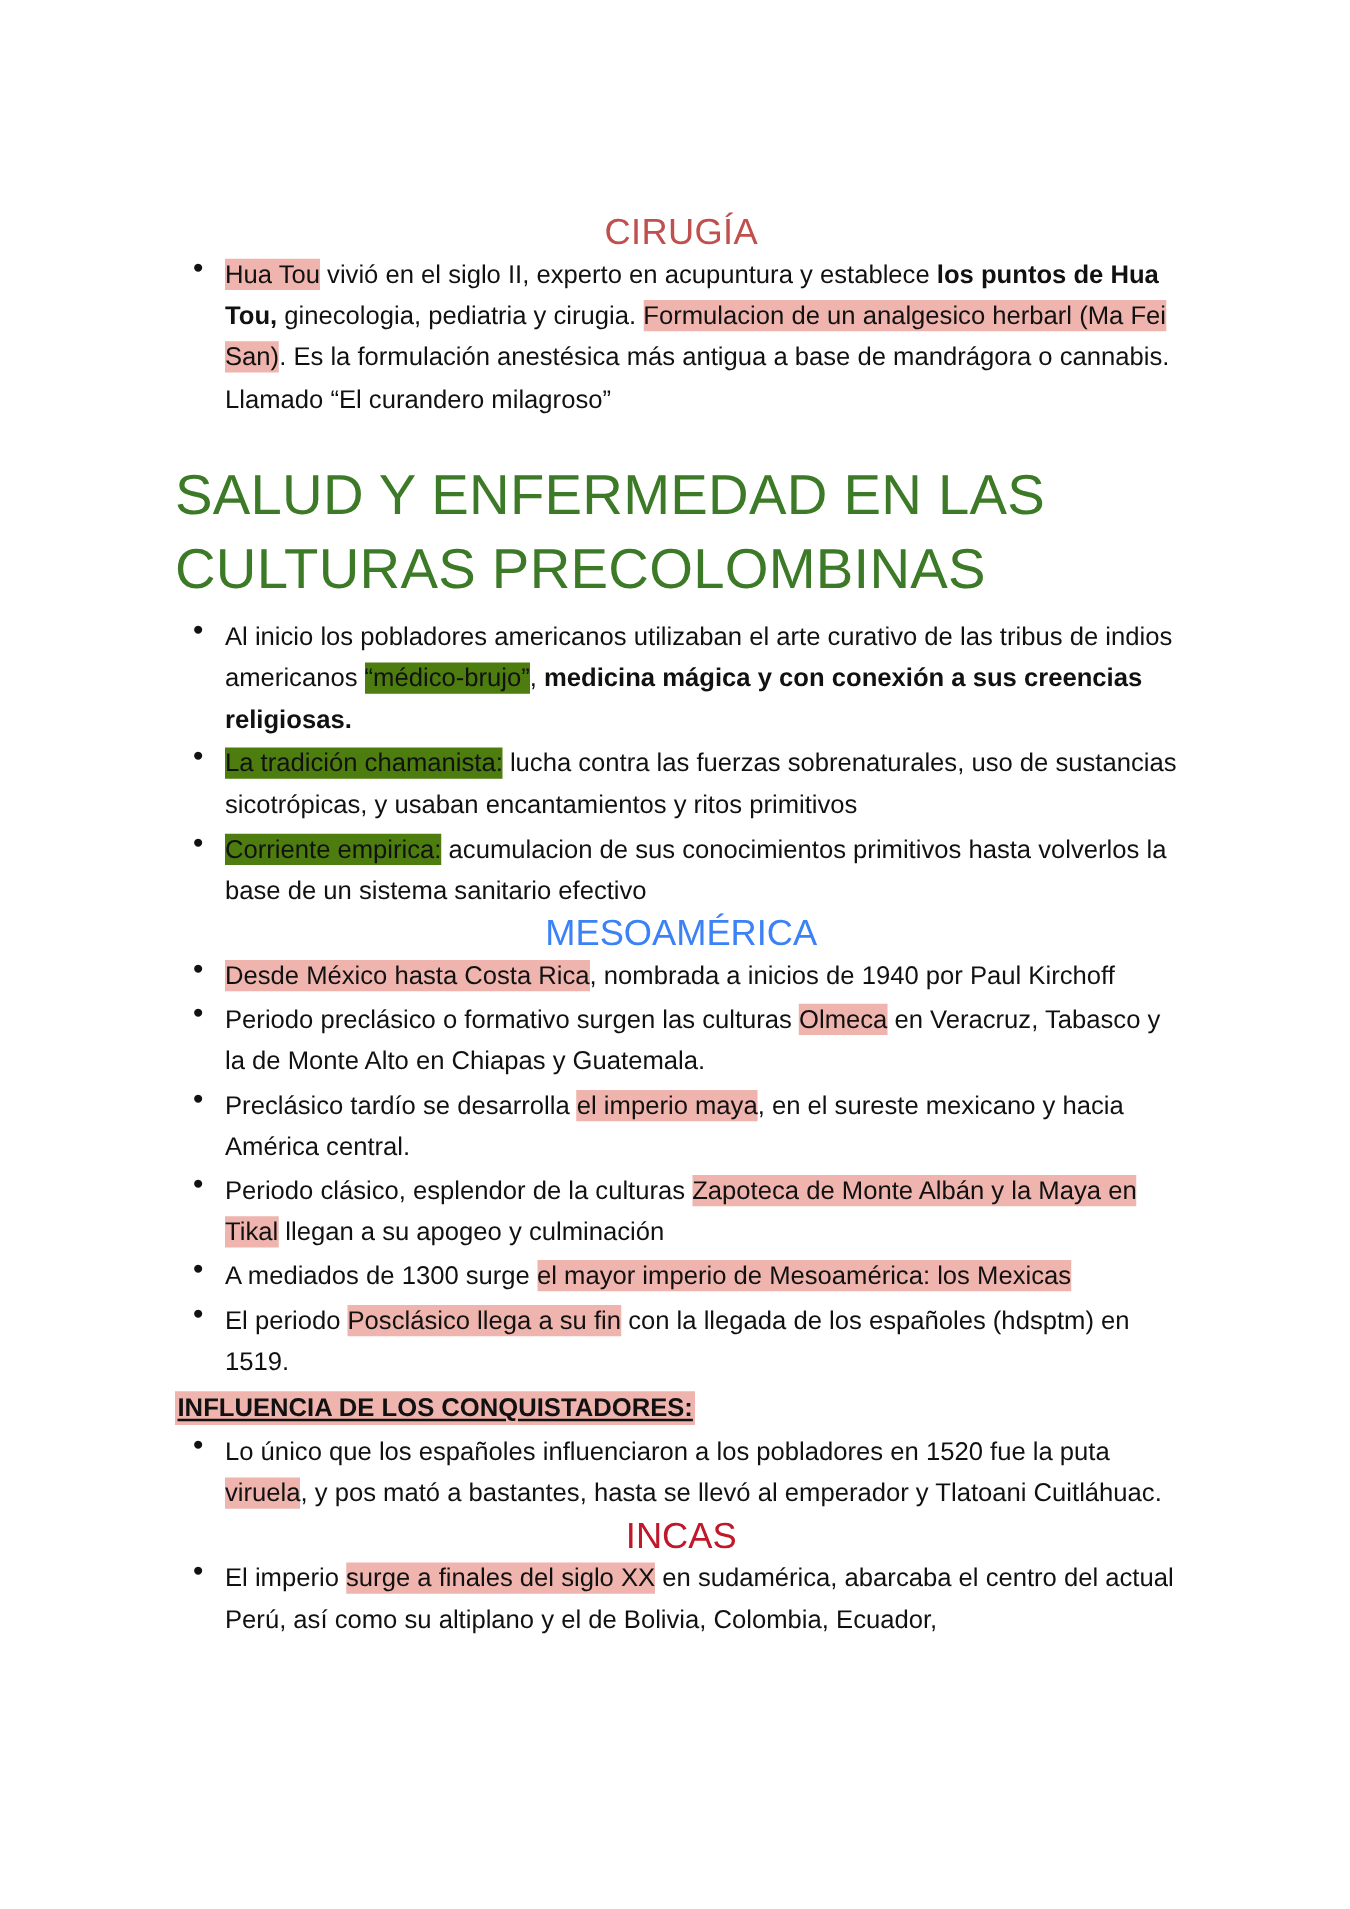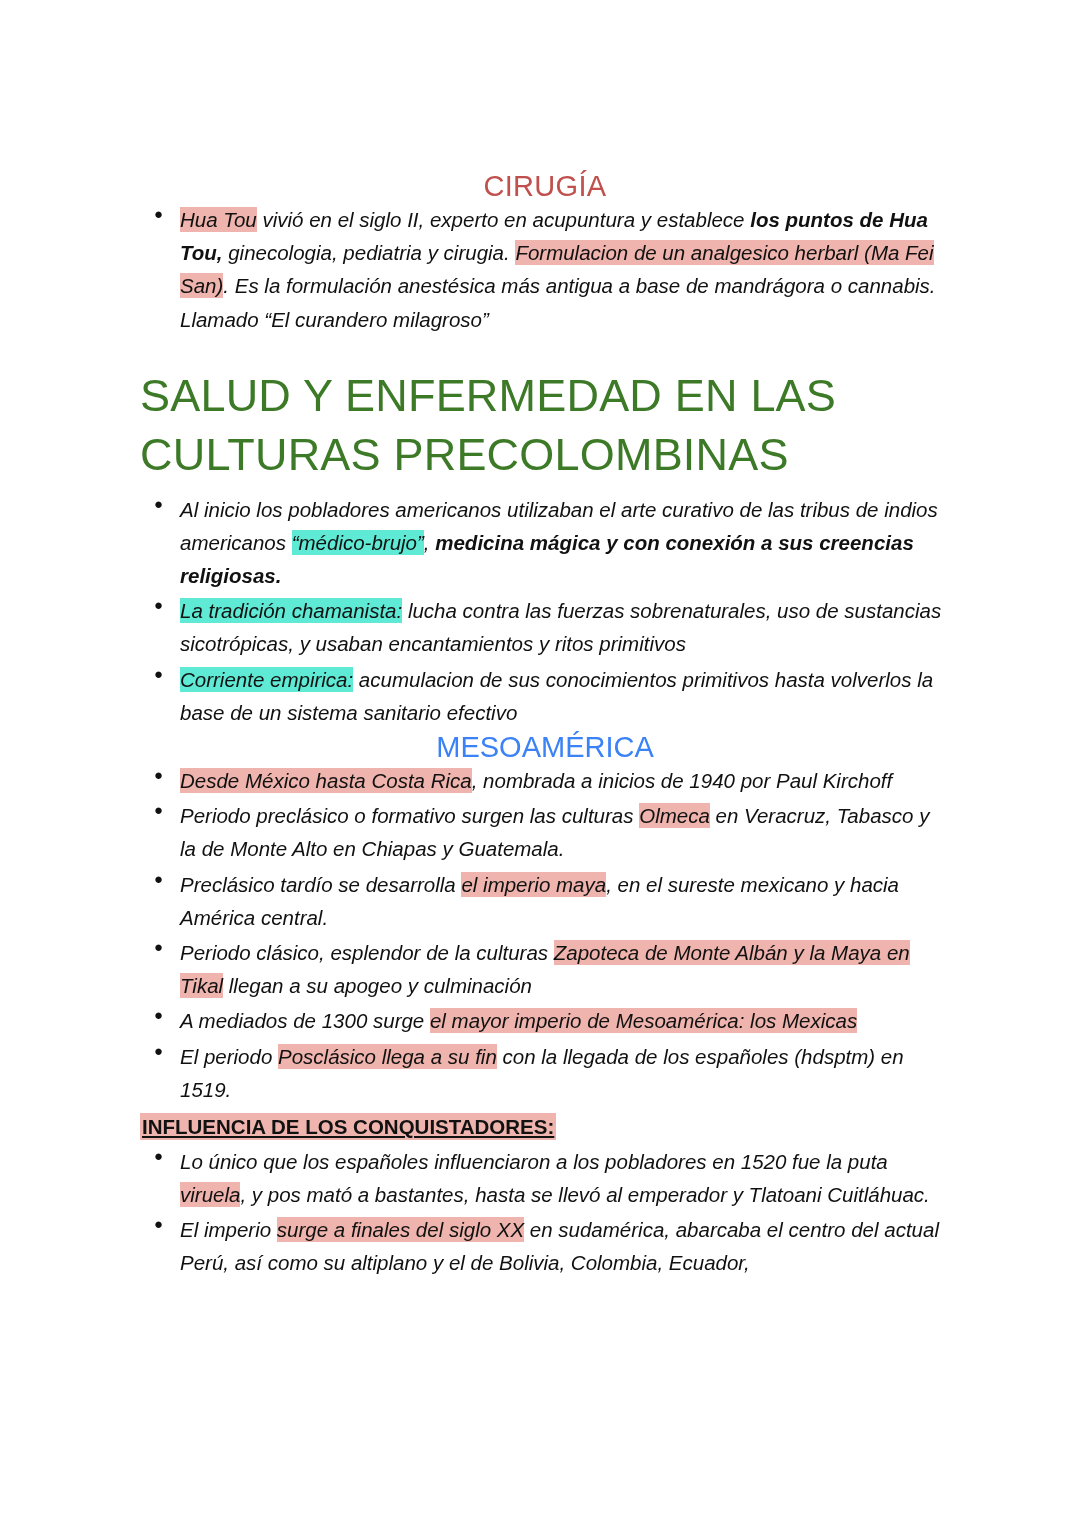--- a/index.html
+++ b/index.html
@@ -55,38 +55,37 @@
     list-style: none;
     margin: 0;
     padding: 0;
   }
   ul.bullets li {
     position: relative;
     padding-left: 40px;
     margin: 0 4px 2px 0;
     font-size: 20.5px;
     line-height: 1.62;
-    font-style: italic;
   }
   ul.bullets li::before {
     content: "\25CF";
     position: absolute;
     left: 14px;
     top: -1px;
     font-size: 15px;
     color: #111;
   }
   .hl-red {
     background: #eeb4ad;
     padding: 1px 0;
     box-decoration-break: clone;
     -webkit-box-decoration-break: clone;
   }
   .hl-green {
-    background: #5eead4;
+    background: #4d7c0f;
     padding: 1px 0;
     box-decoration-break: clone;
     -webkit-box-decoration-break: clone;
   }
   .b { font-weight: bold; }
   .subheading {
     font-size: 20.5px;
     font-weight: bold;
     margin: 6px 0 2px 0;
     line-height: 1.5;
@@ -150,20 +149,21 @@
   <div class="subheading">
     <span class="hl-red">INFLUENCIA DE LOS CONQUISTADORES:</span>
   </div>
 
   <ul class="bullets">
     <li>
       <span>Lo único que los españoles influenciaron a los pobladores en 1520 fue la puta </span><span class="hl-red">viruela</span><span>, y pos mató a bastantes, hasta se llevó al emperador y Tlatoani Cuitláhuac.</span>
     </li>
   </ul>
 
+  <h1 class="section-title title-incas">INCAS</h1>
 
   <ul class="bullets">
     <li>
       <span>El imperio </span><span class="hl-red">surge a finales del siglo XX</span><span> en sudamérica, abarcaba el centro del actual Perú, así como su altiplano y el de Bolivia, Colombia, Ecuador,</span>
     </li>
   </ul>
 
 </div>
 
 </body></html>

